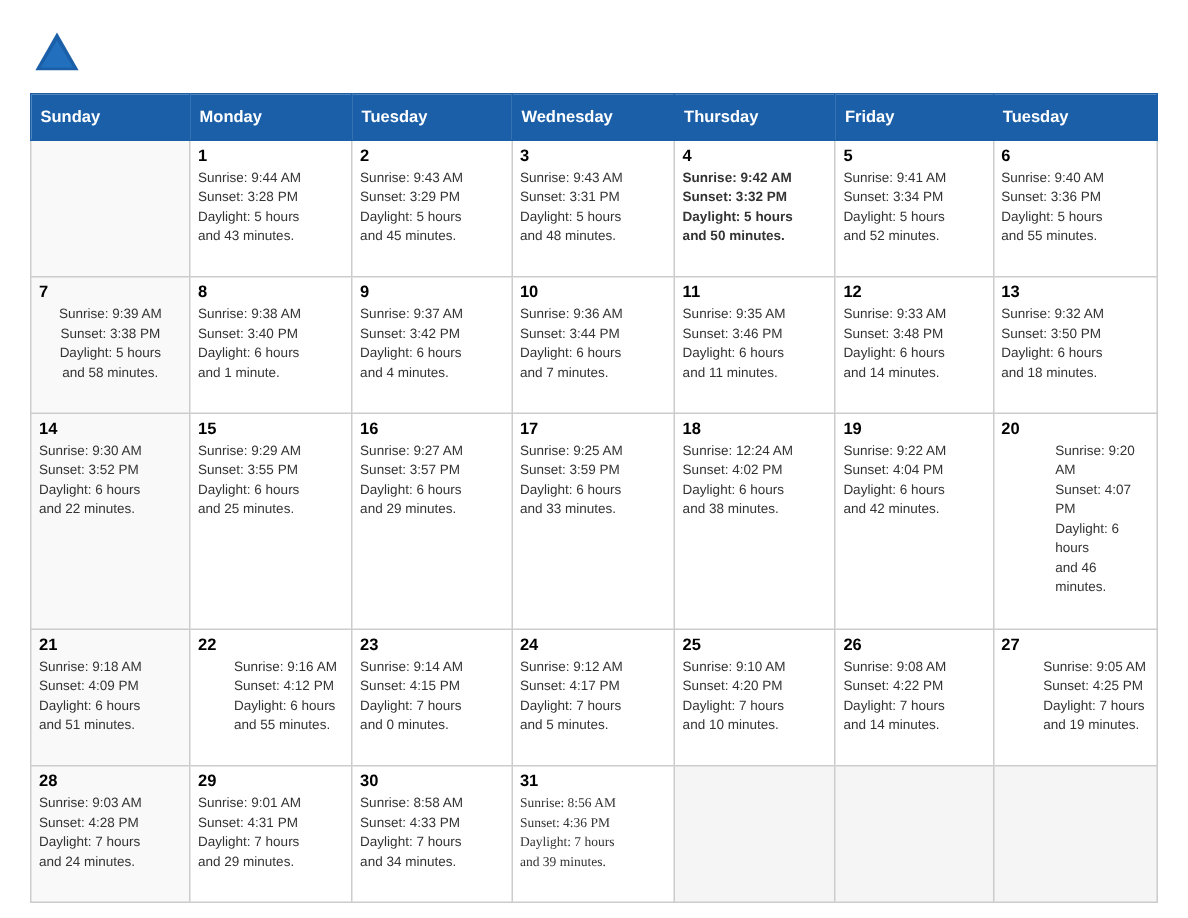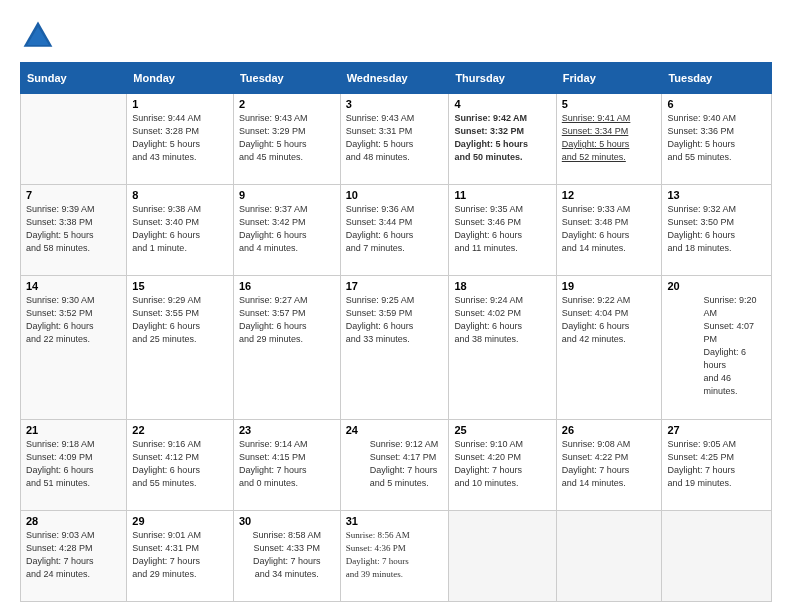--- a/index.html
+++ b/index.html
@@ -160,37 +160,37 @@
           </td>
           <td>
             <span class="day-num">4</span>
             <div class="day-info" style="white-space: pre-line; font-weight: bold;">Sunrise: 9:42 AM
 Sunset: 3:32 PM
 Daylight: 5 hours
 and 50 minutes.</div>
           </td>
           <td>
             <span class="day-num">5</span>
-            <div class="day-info" style="white-space: pre-line; text-decoration: underline;">Sunrise: 9:41 AM
+            <div class="day-info" style="white-space: pre-line;">Sunrise: 9:41 AM
 Sunset: 3:34 PM
 Daylight: 5 hours
 and 52 minutes.</div>
           </td>
           <td>
             <span class="day-num">6</span>
             <div class="day-info" style="white-space: pre-line;">Sunrise: 9:40 AM
 Sunset: 3:36 PM
 Daylight: 5 hours
 and 55 minutes.</div>
           </td>
         </tr>
         <tr class="week-row">
           <td>
             <span class="day-num">7</span>
-            <div class="day-info" style="white-space: pre-line;">Sunrise: 9:39 AM
+            <div class="day-info" style="white-space: pre-line; text-align: center;">Sunrise: 9:39 AM
 Sunset: 3:38 PM
 Daylight: 5 hours
 and 58 minutes.</div>
           </td>
           <td>
             <span class="day-num">8</span>
             <div class="day-info" style="white-space: pre-line;">Sunrise: 9:38 AM
 Sunset: 3:40 PM
 Daylight: 6 hours
 and 1 minute.</div>
@@ -255,21 +255,21 @@
           </td>
           <td>
             <span class="day-num">17</span>
             <div class="day-info" style="white-space: pre-line;">Sunrise: 9:25 AM
 Sunset: 3:59 PM
 Daylight: 6 hours
 and 33 minutes.</div>
           </td>
           <td>
             <span class="day-num">18</span>
-            <div class="day-info" style="white-space: pre-line;">Sunrise: 9:24 AM
+            <div class="day-info" style="white-space: pre-line;">Sunrise: 12:24 AM
 Sunset: 4:02 PM
 Daylight: 6 hours
 and 38 minutes.</div>
           </td>
           <td>
             <span class="day-num">19</span>
             <div class="day-info" style="white-space: pre-line;">Sunrise: 9:22 AM
 Sunset: 4:04 PM
 Daylight: 6 hours
 and 42 minutes.</div>
@@ -285,56 +285,56 @@
         <tr class="week-row">
           <td>
             <span class="day-num">21</span>
             <div class="day-info" style="white-space: pre-line;">Sunrise: 9:18 AM
 Sunset: 4:09 PM
 Daylight: 6 hours
 and 51 minutes.</div>
           </td>
           <td>
             <span class="day-num">22</span>
-            <div class="day-info" style="white-space: pre-line;">Sunrise: 9:16 AM
+            <div class="day-info" style="white-space: pre-line; margin-left: 24px;">Sunrise: 9:16 AM
 Sunset: 4:12 PM
 Daylight: 6 hours
 and 55 minutes.</div>
           </td>
           <td>
             <span class="day-num">23</span>
             <div class="day-info" style="white-space: pre-line;">Sunrise: 9:14 AM
 Sunset: 4:15 PM
 Daylight: 7 hours
 and 0 minutes.</div>
           </td>
           <td>
             <span class="day-num">24</span>
-            <div class="day-info" style="white-space: pre-line; margin-left: 24px;">Sunrise: 9:12 AM
+            <div class="day-info" style="white-space: pre-line;">Sunrise: 9:12 AM
 Sunset: 4:17 PM
 Daylight: 7 hours
 and 5 minutes.</div>
           </td>
           <td>
             <span class="day-num">25</span>
             <div class="day-info" style="white-space: pre-line;">Sunrise: 9:10 AM
 Sunset: 4:20 PM
 Daylight: 7 hours
 and 10 minutes.</div>
           </td>
           <td>
             <span class="day-num">26</span>
             <div class="day-info" style="white-space: pre-line;">Sunrise: 9:08 AM
 Sunset: 4:22 PM
 Daylight: 7 hours
 and 14 minutes.</div>
           </td>
           <td>
             <span class="day-num">27</span>
-            <div class="day-info" style="white-space: pre-line;">Sunrise: 9:05 AM
+            <div class="day-info" style="white-space: pre-line; margin-left: 28px;">Sunrise: 9:05 AM
 Sunset: 4:25 PM
 Daylight: 7 hours
 and 19 minutes.</div>
           </td>
         </tr>
         <tr class="week-row">
           <td>
             <span class="day-num">28</span>
             <div class="day-info" style="white-space: pre-line;">Sunrise: 9:03 AM
 Sunset: 4:28 PM
@@ -343,21 +343,21 @@
           </td>
           <td>
             <span class="day-num">29</span>
             <div class="day-info" style="white-space: pre-line;">Sunrise: 9:01 AM
 Sunset: 4:31 PM
 Daylight: 7 hours
 and 29 minutes.</div>
           </td>
           <td>
             <span class="day-num">30</span>
-            <div class="day-info" style="white-space: pre-line; text-align: center;">Sunrise: 8:58 AM
+            <div class="day-info" style="white-space: pre-line;">Sunrise: 8:58 AM
 Sunset: 4:33 PM
 Daylight: 7 hours
 and 34 minutes.</div>
           </td>
           <td>
             <span class="day-num">31</span>
             <div class="day-info" style="white-space: pre-line; font-family: Liberation Serif, serif;">Sunrise: 8:56 AM
 Sunset: 4:36 PM
 Daylight: 7 hours
 and 39 minutes.</div>

